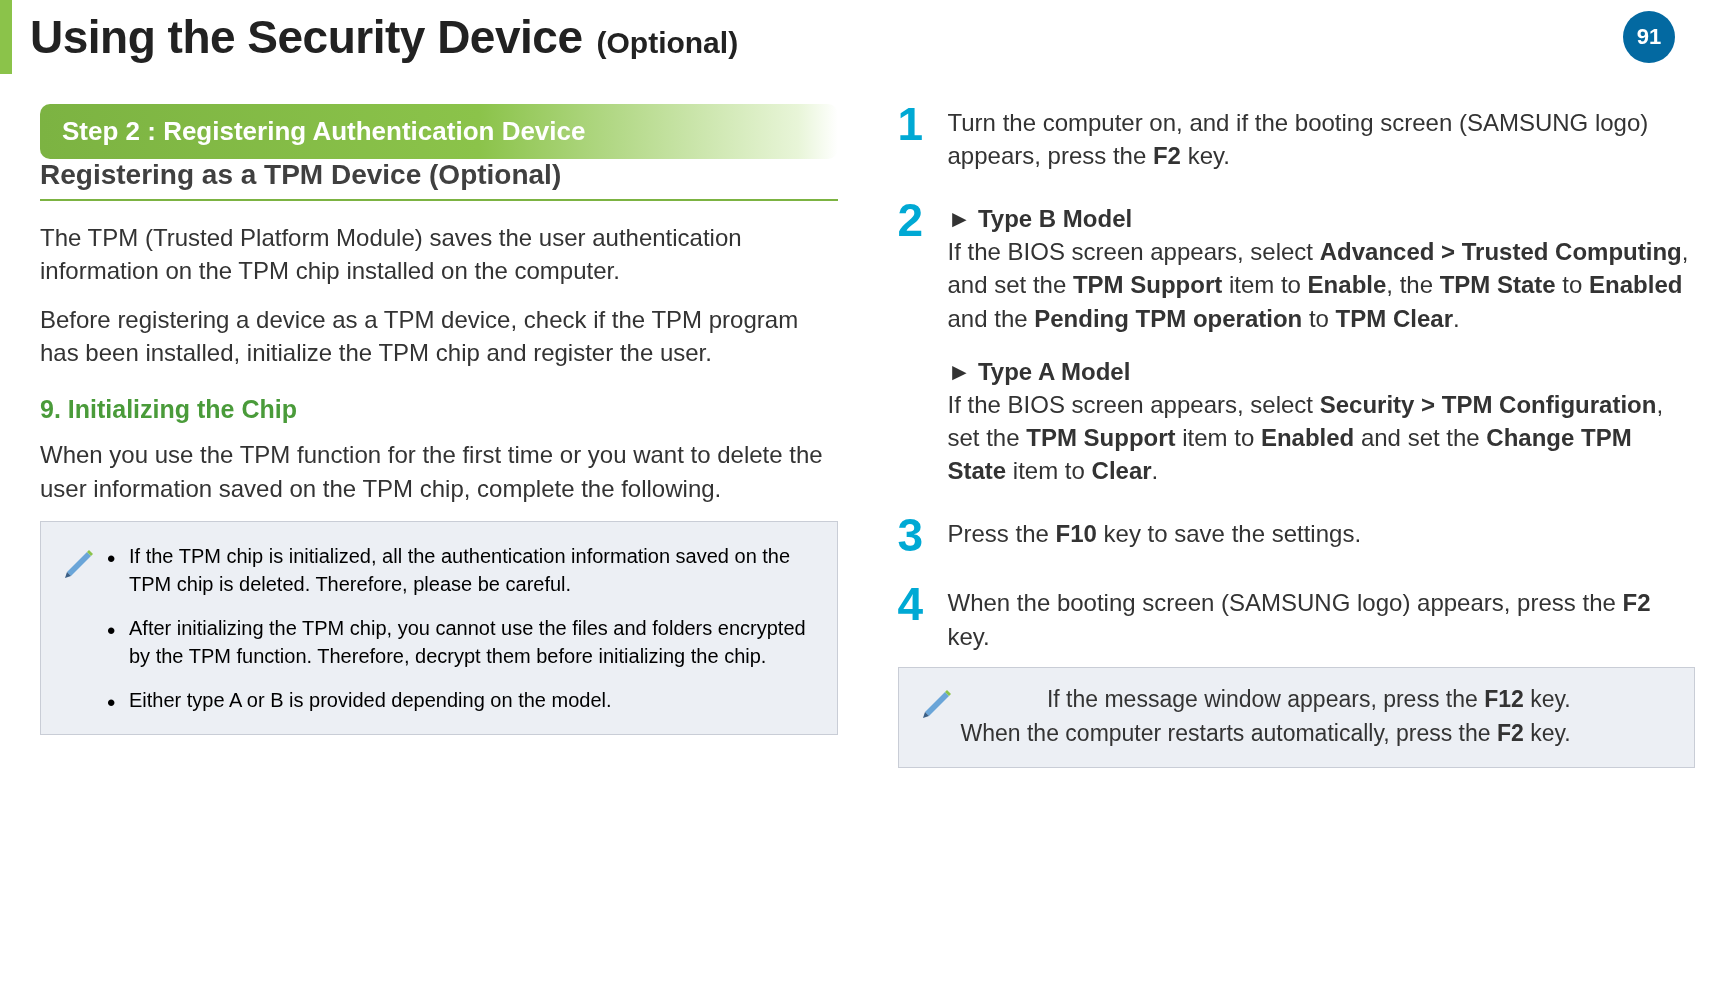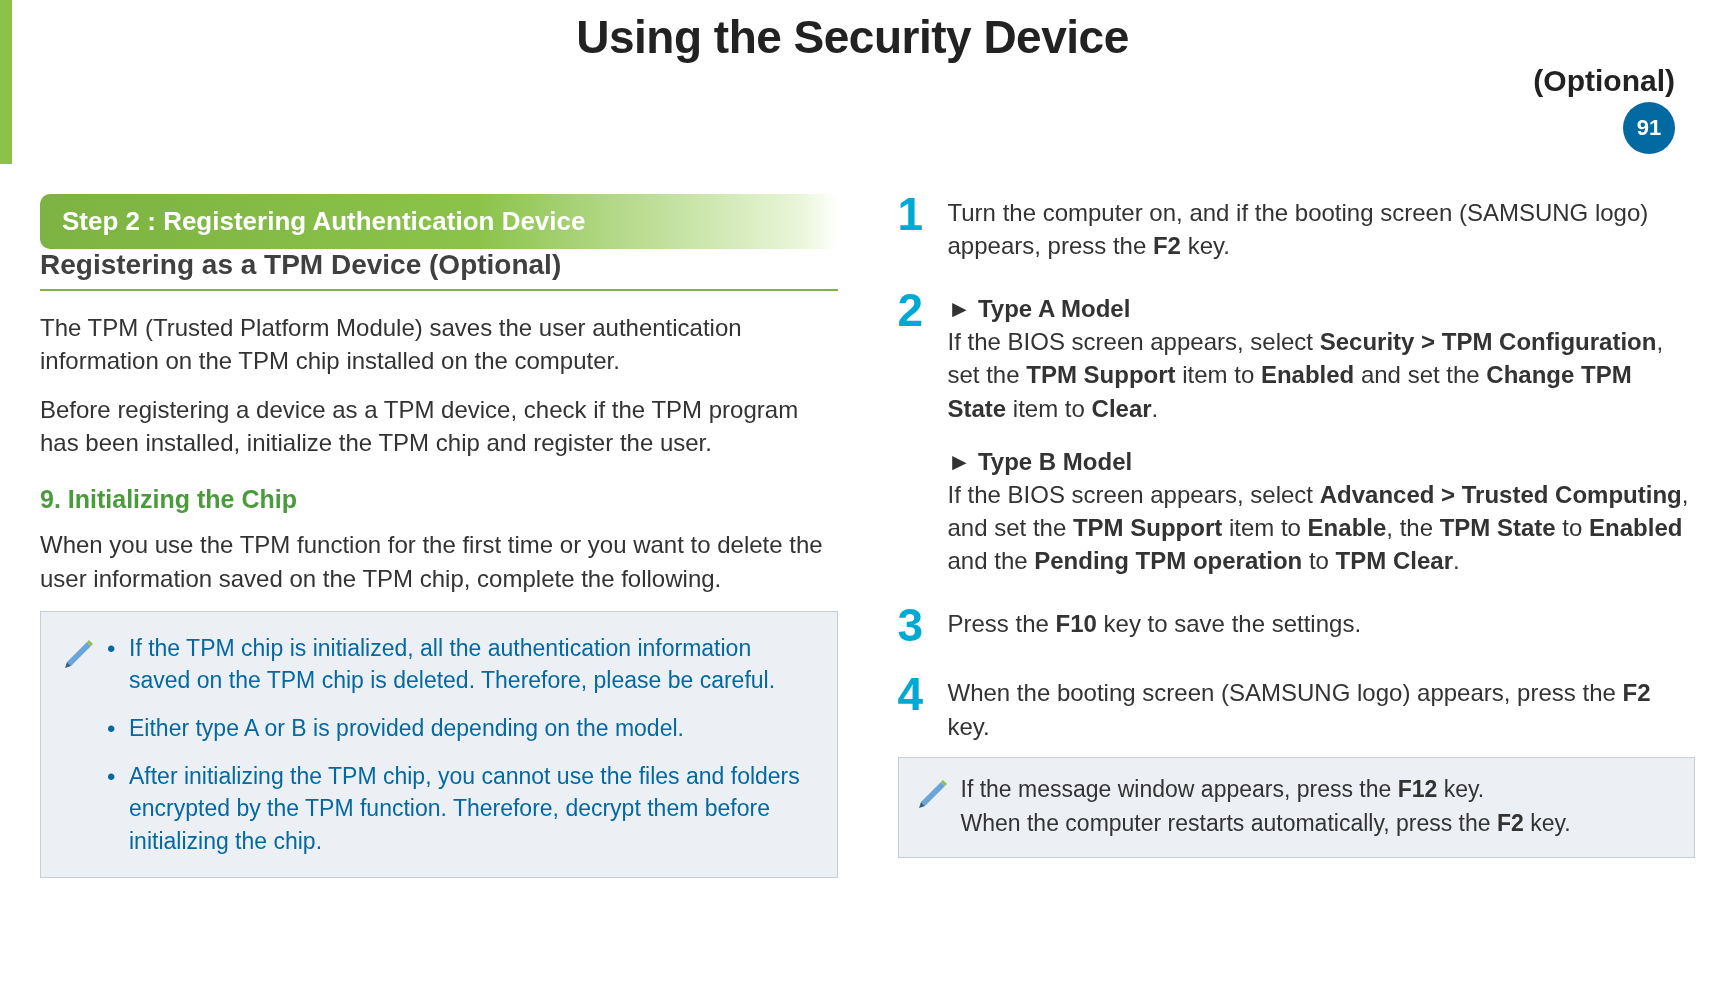--- a/index.html
+++ b/index.html
@@ -11,21 +11,20 @@
     height: 986px;
     position: relative;
     overflow: hidden;
   }
   .header {
     display: flex;
     align-items: center;
     padding: 10px 60px 10px 0;
     border-left: 12px solid #8bc34a;
     margin-bottom: 30px;
-    flex-direction: column;
   }
   .title-main {
     font-size: 46px;
     font-weight: 700;
     margin-left: 18px;
     color: #222;
     letter-spacing: -0.5px;
   }
   .title-optional {
     font-size: 30px;
@@ -100,23 +99,23 @@
     padding: 20px 26px 20px 22px;
     display: flex;
   }
   .note-icon {
     flex: 0 0 36px;
     margin-right: 8px;
     margin-top: 4px;
   }
   .note-list {
     list-style: none;
-    font-size: 23px;
+    font-size: 20px;
     line-height: 1.4;
-    color: #0369a1;
+    color: #000000;
   }
   .note-list li {
     position: relative;
     padding-left: 22px;
     margin-bottom: 16px;
   }
   .note-list li:last-child { margin-bottom: 0; }
   .note-list li::before {
     content: "•";
     position: absolute;
@@ -147,20 +146,21 @@
   }
   .model-block { margin-bottom: 20px; }
   .model-block:last-child { margin-bottom: 0; }
   b { font-weight: 700; }
   .info-box {
     background: #eceff4;
     border: 1px solid #c9cdd6;
     padding: 14px 22px 16px 18px;
     display: flex;
     margin-top: 6px;
+    text-align: right;
   }
   .info-body {
     font-size: 23px;
     line-height: 1.5;
     color: #333;
   }
 </style>
 </head>
 <body>
 
@@ -187,45 +187,45 @@
     <div class="note-box">
       <div class="note-icon">
         <svg width="32" height="32" viewBox="0 0 32 32">
           <path d="M4 26 L24 6 L28 10 L8 30 Z" fill="#6aa5d8"></path>
           <path d="M4 26 L8 30 L2 32 Z" fill="#3b5f85"></path>
           <path d="M24 6 L28 10 L30 8 L26 4 Z" fill="#8bc34a"></path>
         </svg>
       </div>
       <ul class="note-list">
         <li>If the TPM chip is initialized, all the authentication information saved on the TPM chip is deleted. Therefore, please be careful.</li>
+        <li>After initializing the TPM chip, you cannot use the files and folders encrypted by the TPM function. Therefore, decrypt them before initializing the chip.</li>
         <li>Either type A or B is provided depending on the model.</li>
-        <li>After initializing the TPM chip, you cannot use the files and folders encrypted by the TPM function. Therefore, decrypt them before initializing the chip.</li>
       </ul>
     </div>
   </div>
 
   <div class="col">
 
     <div class="step-row">
       <div class="step-num">1</div>
       <div class="step-body">
         <span>Turn the computer on, and if the booting screen (SAMSUNG logo) appears, press the </span><b>F2</b><span> key.</span>
       </div>
     </div>
 
     <div class="step-row">
       <div class="step-num">2</div>
       <div class="step-body">
+        <div class="model-block">
+          <div class="model-label">► Type B Model</div>
+          <span>If the BIOS screen appears, select </span><b>Advanced &gt; Trusted Computing</b><span>, and set the </span><b>TPM Support</b><span> item to </span><b>Enable</b><span>, the </span><b>TPM State</b><span> to </span><b>Enabled</b><span> and the </span><b>Pending TPM operation</b><span> to </span><b>TPM Clear</b><span>.</span>
+        </div>
         <div class="model-block">
           <div class="model-label">► Type A Model</div>
           <span>If the BIOS screen appears, select </span><b>Security &gt; TPM Configuration</b><span>, set the </span><b>TPM Support</b><span> item to </span><b>Enabled</b><span> and set the </span><b>Change TPM State</b><span> item to </span><b>Clear</b><span>.</span>
-        </div>
-        <div class="model-block">
-          <div class="model-label">► Type B Model</div>
-          <span>If the BIOS screen appears, select </span><b>Advanced &gt; Trusted Computing</b><span>, and set the </span><b>TPM Support</b><span> item to </span><b>Enable</b><span>, the </span><b>TPM State</b><span> to </span><b>Enabled</b><span> and the </span><b>Pending TPM operation</b><span> to </span><b>TPM Clear</b><span>.</span>
         </div>
       </div>
     </div>
 
     <div class="step-row">
       <div class="step-num">3</div>
       <div class="step-body">
         <span>Press the </span><b>F10</b><span> key to save the settings.</span>
       </div>
     </div>

